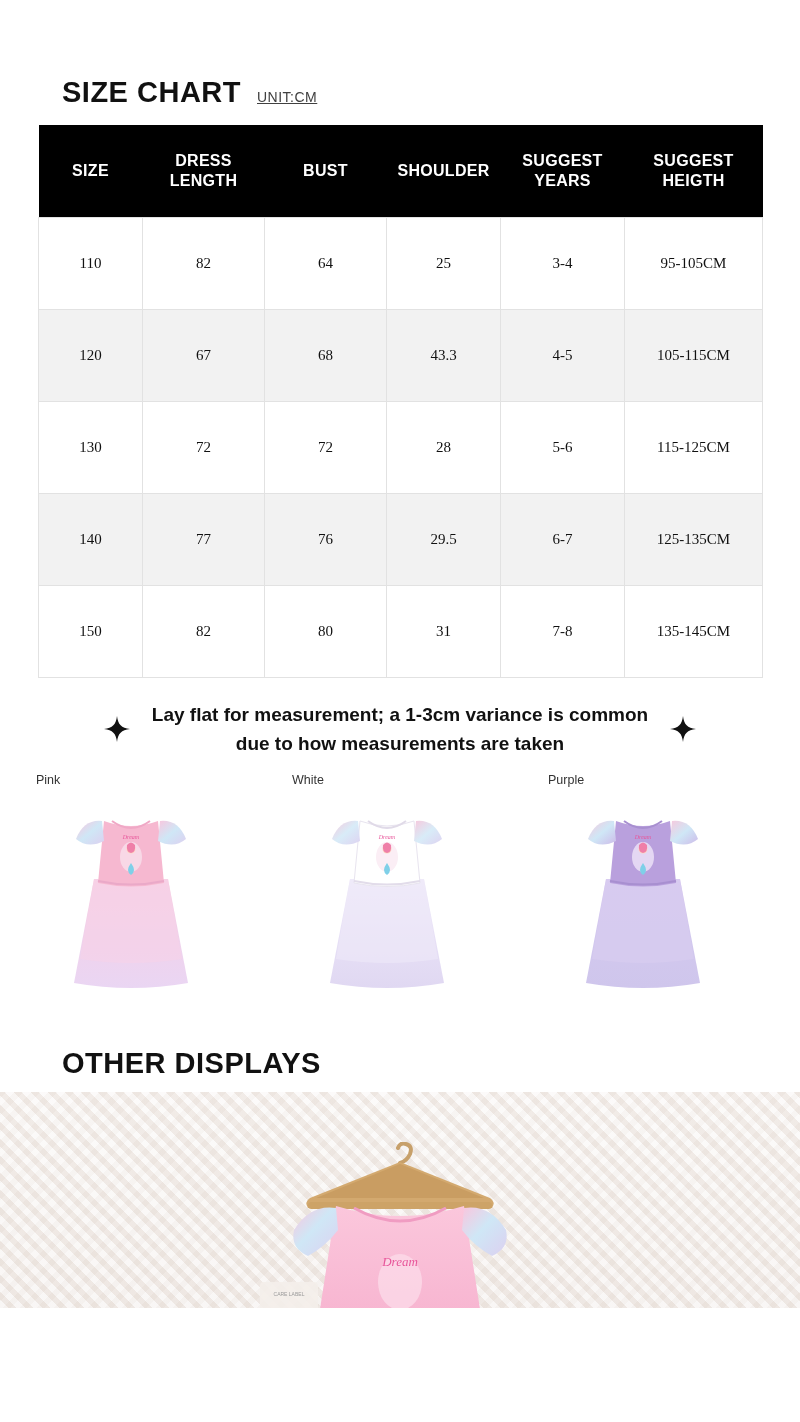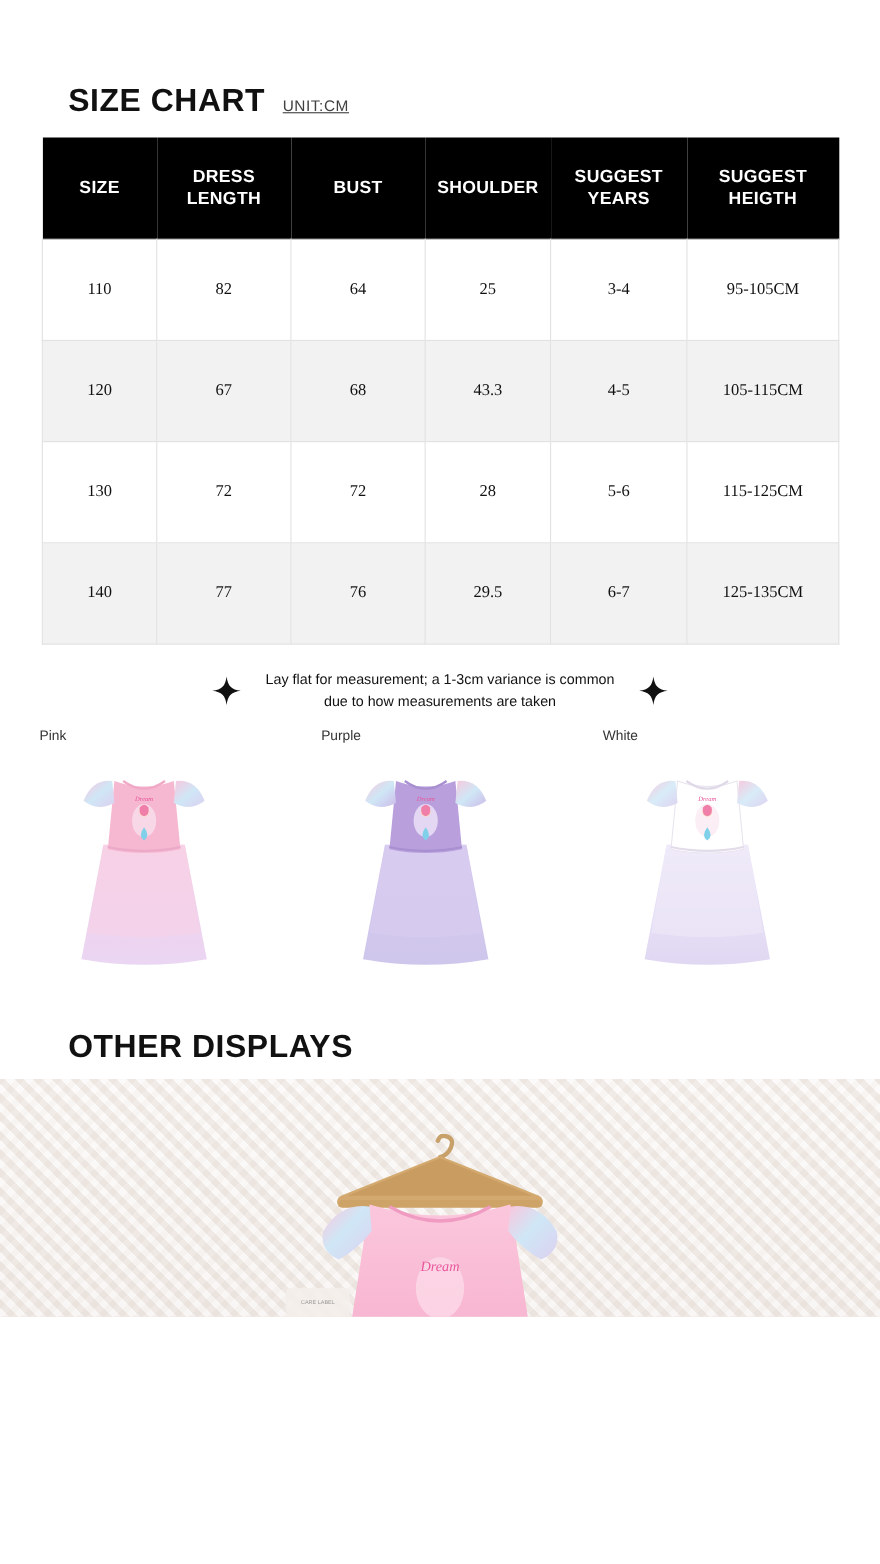--- a/index.html
+++ b/index.html
@@ -94,22 +94,22 @@
   .note-row {
     margin-top: 22px;
     display: flex;
     align-items: center;
     justify-content: center;
     gap: 22px;
     padding: 0 48px;
   }
   .note-text {
     text-align: center;
-    font-size: 13px;
-    font-weight: normal;
+    font-size: 19px;
+    font-weight: bold;
     line-height: 1.55;
     color: #111111;
     max-width: 600px;
   }
   .sparkle {
     width: 26px;
     height: 26px;
     flex: 0 0 auto;
   }
 
@@ -246,20 +246,28 @@
           <td>115-125CM</td>
         </tr>
         <tr class="alt">
           <td>140</td>
           <td>77</td>
           <td>76</td>
           <td>29.5</td>
           <td>6-7</td>
           <td>125-135CM</td>
         </tr>
+        <tr>
+          <td>150</td>
+          <td>82</td>
+          <td>80</td>
+          <td>31</td>
+          <td>7-8</td>
+          <td>135-145CM</td>
+        </tr>
       </tbody>
     </table>
   </div>
 
   <div class="note-row">
     <svg class="sparkle" viewBox="0 0 24 24">
       <path d="M12 0 C13 8 16 11 24 12 C16 13 13 16 12 24 C11 16 8 13 0 12 C8 11 11 8 12 0 Z" fill="#111111"></path>
     </svg>
     <div class="note-text">
       <div>Lay flat for measurement; a 1-3cm variance is common</div>
@@ -300,20 +308,52 @@
 
           <path d="M80 30 Q99 44 118 30" fill="none" stroke="#f0a8c6" stroke-width="2"></path>
 
           <ellipse cx="99" cy="66" rx="11" ry="15" fill="#f8d8e6"></ellipse>
           <circle cx="99" cy="58" r="4.5" fill="#ffd9c2"></circle>
           <path d="M95 54 Q99 49 103 54 Q104 61 99 62 Q94 61 95 54 Z" fill="#ef7fa8"></path>
           <path d="M99 72 Q93 80 99 84 Q105 80 99 72 Z" fill="#7fd0e8"></path>
           <text x="99" y="48" font-size="6" fill="#e8559a" text-anchor="middle" font-family="Liberation Serif, serif" font-style="italic">Dream</text>
 
           <path d="M66 90 Q99 97 132 90" fill="none" stroke="#eaa9c8" stroke-width="2"></path>
+        </svg>
+      </div>
+    </div>
+
+    <div class="color-item">
+      <div class="color-label">White</div>
+      <div class="dress-figure">
+        <svg viewBox="0 0 198 200" width="198" height="200">
+          <defs>
+            <linearGradient id="whiteSkirt" x1="0" y1="0" x2="0" y2="1">
+              <stop offset="0%" stop-color="#f0ebfa"></stop>
+              <stop offset="55%" stop-color="#e7e0f6"></stop>
+              <stop offset="100%" stop-color="#e0d8f2"></stop>
+            </linearGradient>
+            <linearGradient id="whiteRuffle" x1="0" y1="0" x2="1" y2="1">
+              <stop offset="0%" stop-color="#f7c9dd"></stop>
+              <stop offset="50%" stop-color="#d8ecf8"></stop>
+              <stop offset="100%" stop-color="#ded3f1"></stop>
+            </linearGradient>
+          </defs>
+          <path d="M62 88 L136 88 L156 192 Q99 202 42 192 Z" fill="url(#whiteSkirt)"></path>
+          <path d="M62 88 L136 88 L150 168 Q99 176 48 168 Z" fill="#efeaf9" opacity="0.6"></path>
+          <path d="M72 30 Q99 40 126 30 L132 92 Q99 99 66 92 Z" fill="#ffffff" stroke="#e8e4ef" stroke-width="1"></path>
+          <path d="M70 30 Q52 28 44 48 Q56 58 72 50 Z" fill="url(#whiteRuffle)"></path>
+          <path d="M128 30 Q146 28 154 48 Q142 58 126 50 Z" fill="url(#whiteRuffle)"></path>
+          <path d="M80 30 Q99 44 118 30" fill="none" stroke="#e0dae8" stroke-width="2"></path>
+          <ellipse cx="99" cy="66" rx="11" ry="15" fill="#fbeef5"></ellipse>
+          <circle cx="99" cy="58" r="4.5" fill="#ffd9c2"></circle>
+          <path d="M95 54 Q99 49 103 54 Q104 61 99 62 Q94 61 95 54 Z" fill="#ef7fa8"></path>
+          <path d="M99 72 Q93 80 99 84 Q105 80 99 72 Z" fill="#7fd0e8"></path>
+          <text x="99" y="48" font-size="6" fill="#e8559a" text-anchor="middle" font-family="Liberation Serif, serif" font-style="italic">Dream</text>
+          <path d="M66 90 Q99 97 132 90" fill="none" stroke="#e2dcea" stroke-width="2"></path>
         </svg>
       </div>
     </div>
 
     <div class="color-item">
       <div class="color-label">Purple</div>
       <div class="dress-figure">
         <svg viewBox="0 0 198 200" width="198" height="200">
           <defs>
             <linearGradient id="purpleSkirt" x1="0" y1="0" x2="0" y2="1">
@@ -332,52 +372,20 @@
           <path d="M72 30 Q99 40 126 30 L132 92 Q99 99 66 92 Z" fill="#b9a0dd"></path>
           <path d="M70 30 Q52 28 44 48 Q56 58 72 50 Z" fill="url(#purpleRuffle)"></path>
           <path d="M128 30 Q146 28 154 48 Q142 58 126 50 Z" fill="url(#purpleRuffle)"></path>
           <path d="M80 30 Q99 44 118 30" fill="none" stroke="#a88fd0" stroke-width="2"></path>
           <ellipse cx="99" cy="66" rx="11" ry="15" fill="#e4d7f3"></ellipse>
           <circle cx="99" cy="58" r="4.5" fill="#ffd9c2"></circle>
           <path d="M95 54 Q99 49 103 54 Q104 61 99 62 Q94 61 95 54 Z" fill="#ef7fa8"></path>
           <path d="M99 72 Q93 80 99 84 Q105 80 99 72 Z" fill="#7fd0e8"></path>
           <text x="99" y="48" font-size="6" fill="#e8559a" text-anchor="middle" font-family="Liberation Serif, serif" font-style="italic">Dream</text>
           <path d="M66 90 Q99 97 132 90" fill="none" stroke="#a88fd0" stroke-width="2"></path>
-        </svg>
-      </div>
-    </div>
-
-    <div class="color-item">
-      <div class="color-label">White</div>
-      <div class="dress-figure">
-        <svg viewBox="0 0 198 200" width="198" height="200">
-          <defs>
-            <linearGradient id="whiteSkirt" x1="0" y1="0" x2="0" y2="1">
-              <stop offset="0%" stop-color="#f0ebfa"></stop>
-              <stop offset="55%" stop-color="#e7e0f6"></stop>
-              <stop offset="100%" stop-color="#e0d8f2"></stop>
-            </linearGradient>
-            <linearGradient id="whiteRuffle" x1="0" y1="0" x2="1" y2="1">
-              <stop offset="0%" stop-color="#f7c9dd"></stop>
-              <stop offset="50%" stop-color="#d8ecf8"></stop>
-              <stop offset="100%" stop-color="#ded3f1"></stop>
-            </linearGradient>
-          </defs>
-          <path d="M62 88 L136 88 L156 192 Q99 202 42 192 Z" fill="url(#whiteSkirt)"></path>
-          <path d="M62 88 L136 88 L150 168 Q99 176 48 168 Z" fill="#efeaf9" opacity="0.6"></path>
-          <path d="M72 30 Q99 40 126 30 L132 92 Q99 99 66 92 Z" fill="#ffffff" stroke="#e8e4ef" stroke-width="1"></path>
-          <path d="M70 30 Q52 28 44 48 Q56 58 72 50 Z" fill="url(#whiteRuffle)"></path>
-          <path d="M128 30 Q146 28 154 48 Q142 58 126 50 Z" fill="url(#whiteRuffle)"></path>
-          <path d="M80 30 Q99 44 118 30" fill="none" stroke="#e0dae8" stroke-width="2"></path>
-          <ellipse cx="99" cy="66" rx="11" ry="15" fill="#fbeef5"></ellipse>
-          <circle cx="99" cy="58" r="4.5" fill="#ffd9c2"></circle>
-          <path d="M95 54 Q99 49 103 54 Q104 61 99 62 Q94 61 95 54 Z" fill="#ef7fa8"></path>
-          <path d="M99 72 Q93 80 99 84 Q105 80 99 72 Z" fill="#7fd0e8"></path>
-          <text x="99" y="48" font-size="6" fill="#e8559a" text-anchor="middle" font-family="Liberation Serif, serif" font-style="italic">Dream</text>
-          <path d="M66 90 Q99 97 132 90" fill="none" stroke="#e2dcea" stroke-width="2"></path>
         </svg>
       </div>
     </div>
 
   </div>
 
   <div class="section-head" id="other-head">
     <span class="section-title">OTHER DISPLAYS</span>
   </div>
 

